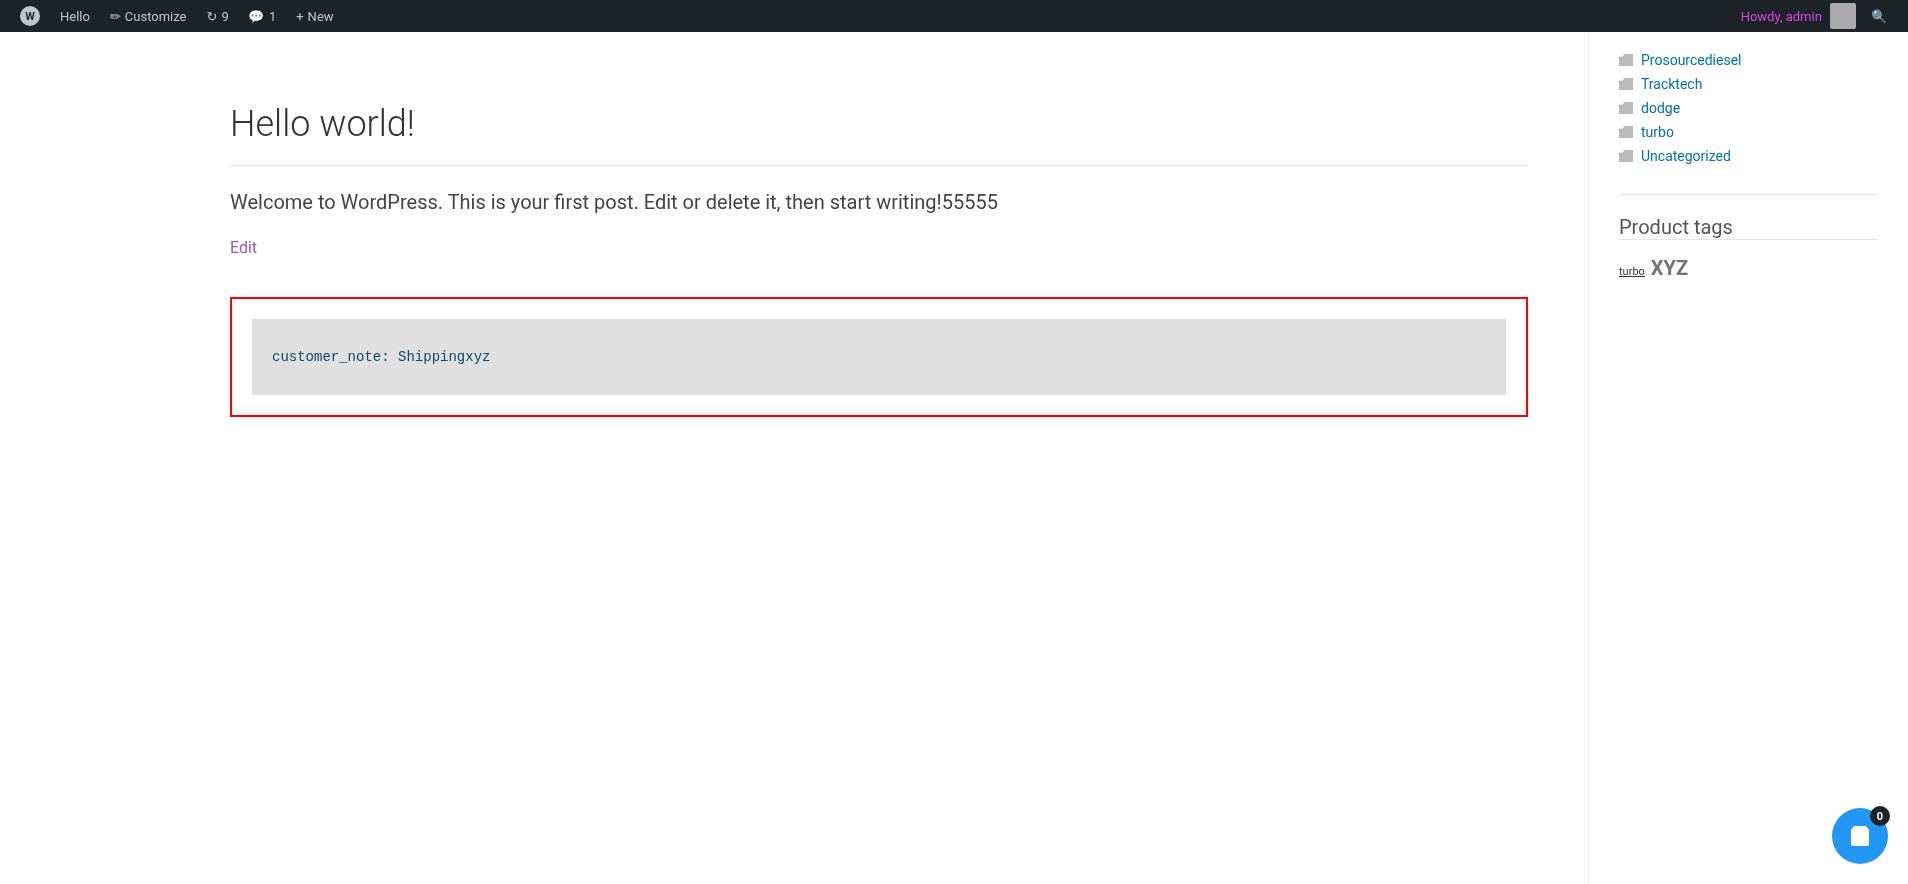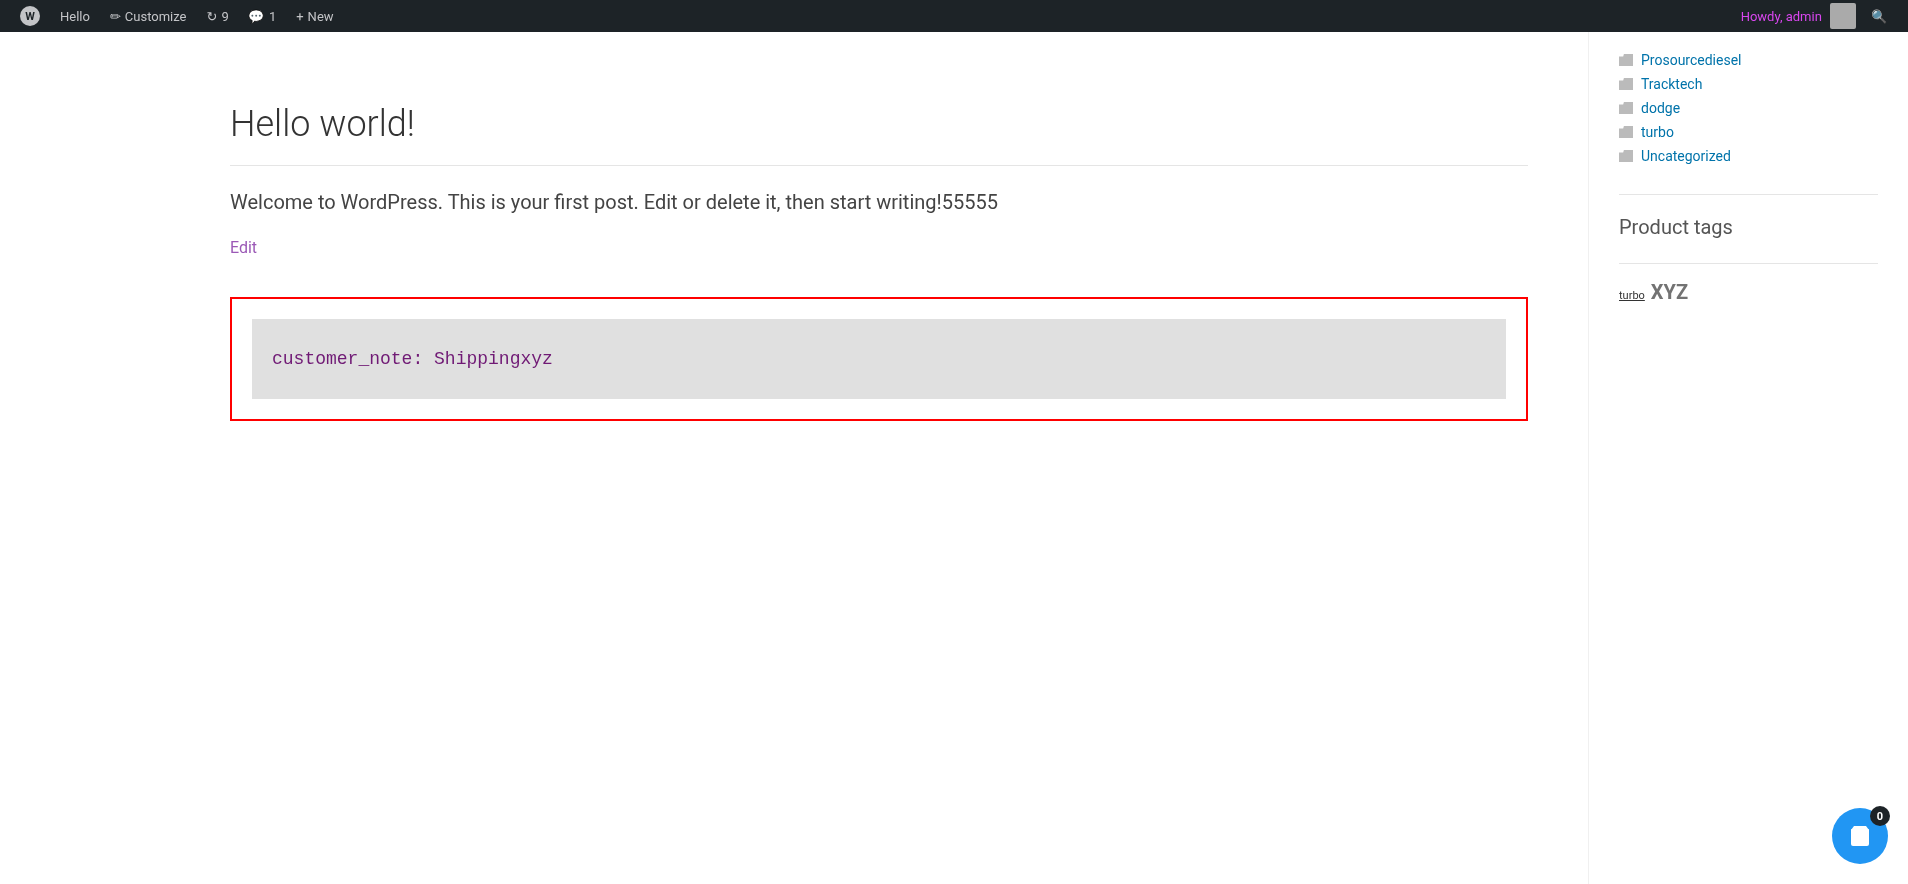--- a/index.html
+++ b/index.html
@@ -101,22 +101,22 @@
       border: 2px solid red;
       margin: 40px 0 0 0;
       padding: 20px;
       background: #fff;
     }
 
     .code-block {
       background: #e0e0e0;
       padding: 30px 20px;
       font-family: "Courier New", Courier, monospace;
-      font-size: 18px;
-      color: #701a75;
+      font-size: 14px;
+      color: #0c4a6e;
     }
 
     
     .sidebar {
       width: 320px;
       padding: 20px 30px;
       border-left: 1px solid #f0f0f0;
       flex-shrink: 0;
       position: relative;
     }
@@ -148,21 +148,21 @@
     .sidebar-divider {
       border: none;
       border-top: 1px solid #e5e5e5;
       margin: 10px 0 20px 0;
     }
 
     .product-tags-title {
       font-size: 20px;
       font-weight: 400;
       color: #555;
-      margin-bottom: 24px;
+      margin-bottom: 0;
     }
 
     .product-tags-divider {
       border: none;
       border-top: 1px solid #e5e5e5;
       margin-bottom: 16px;
     }
 
     .product-tags-list {
       display: flex;

